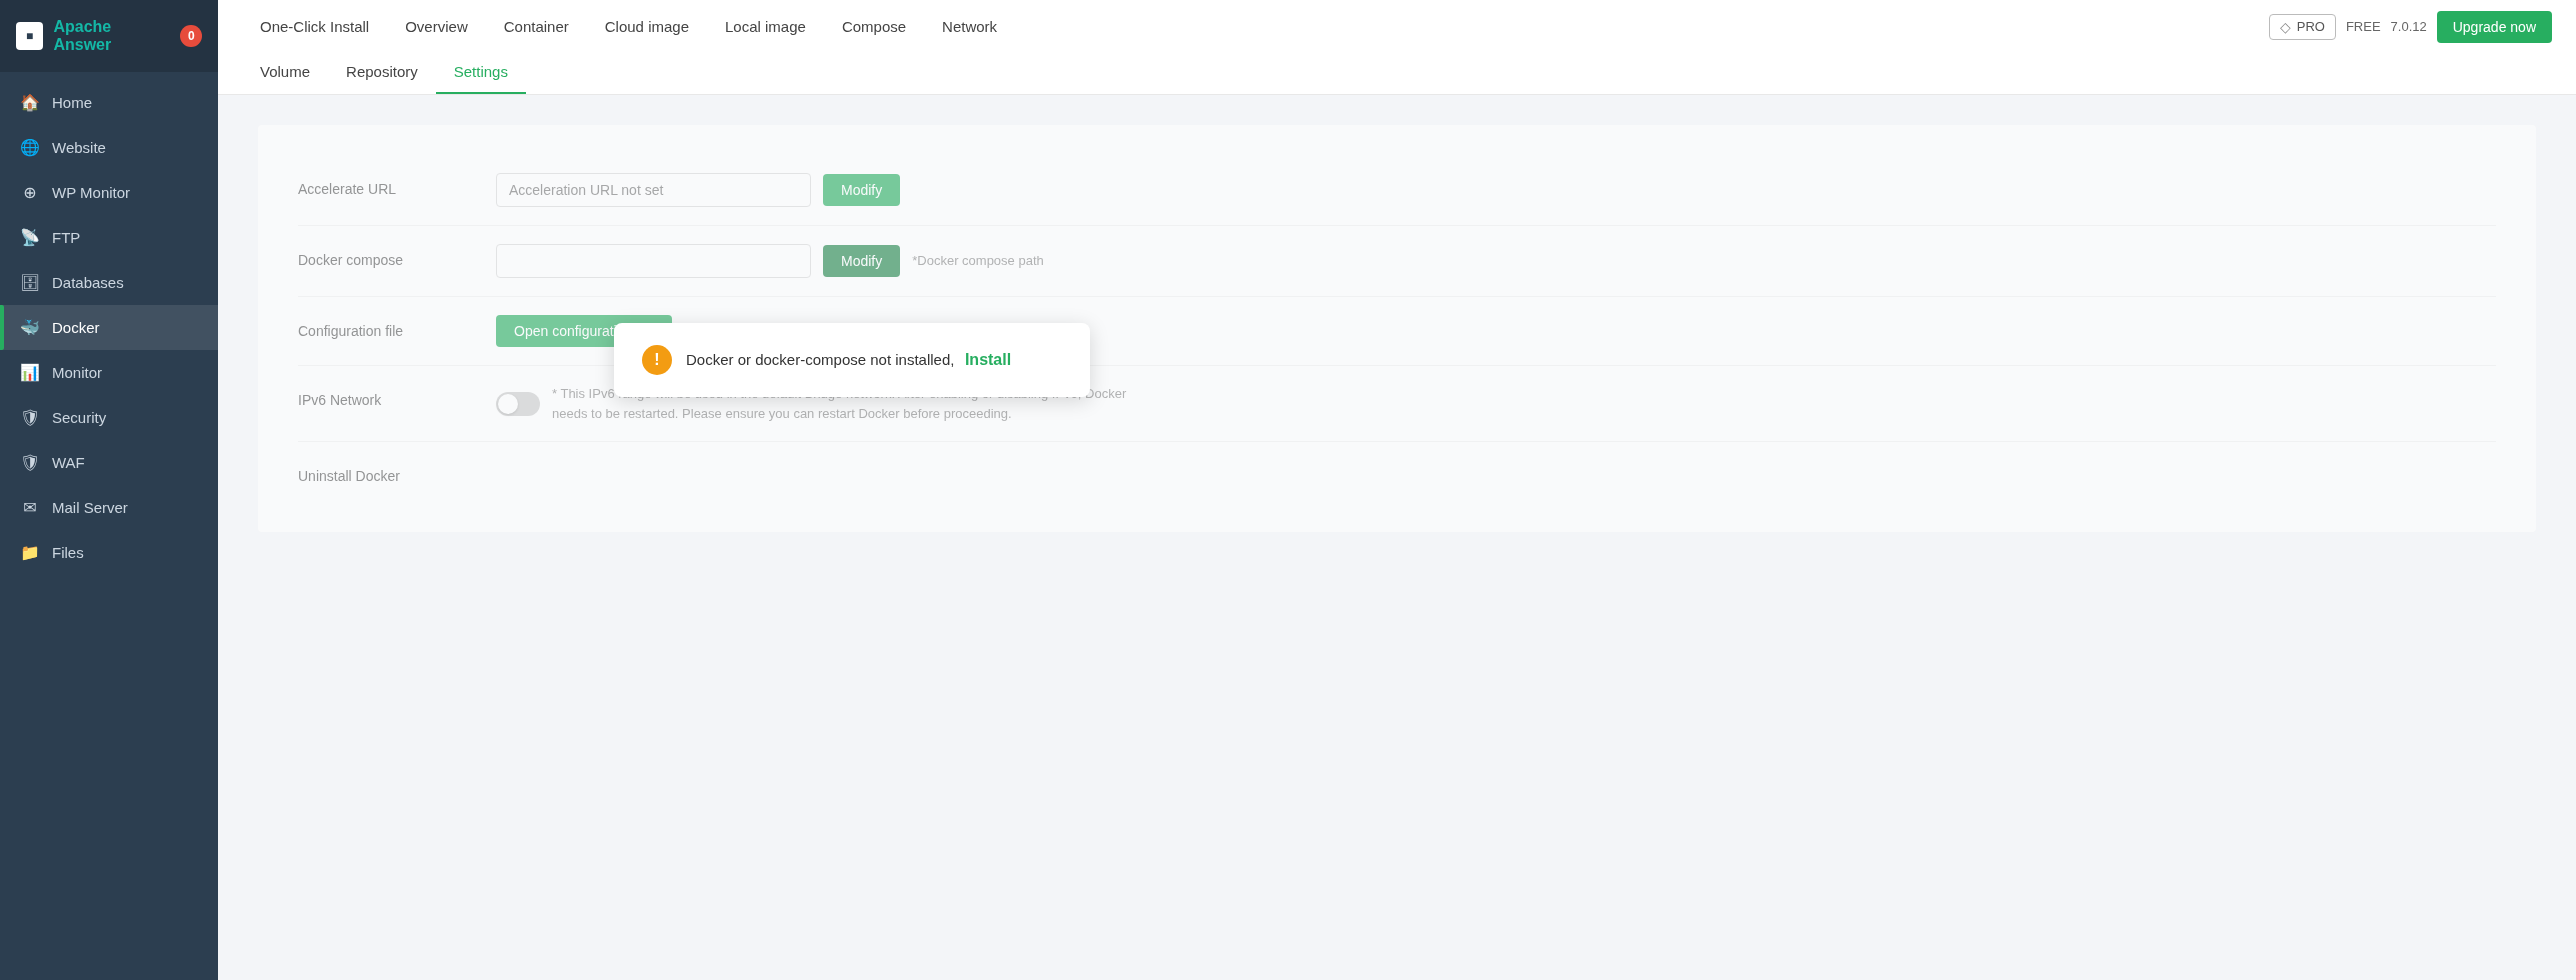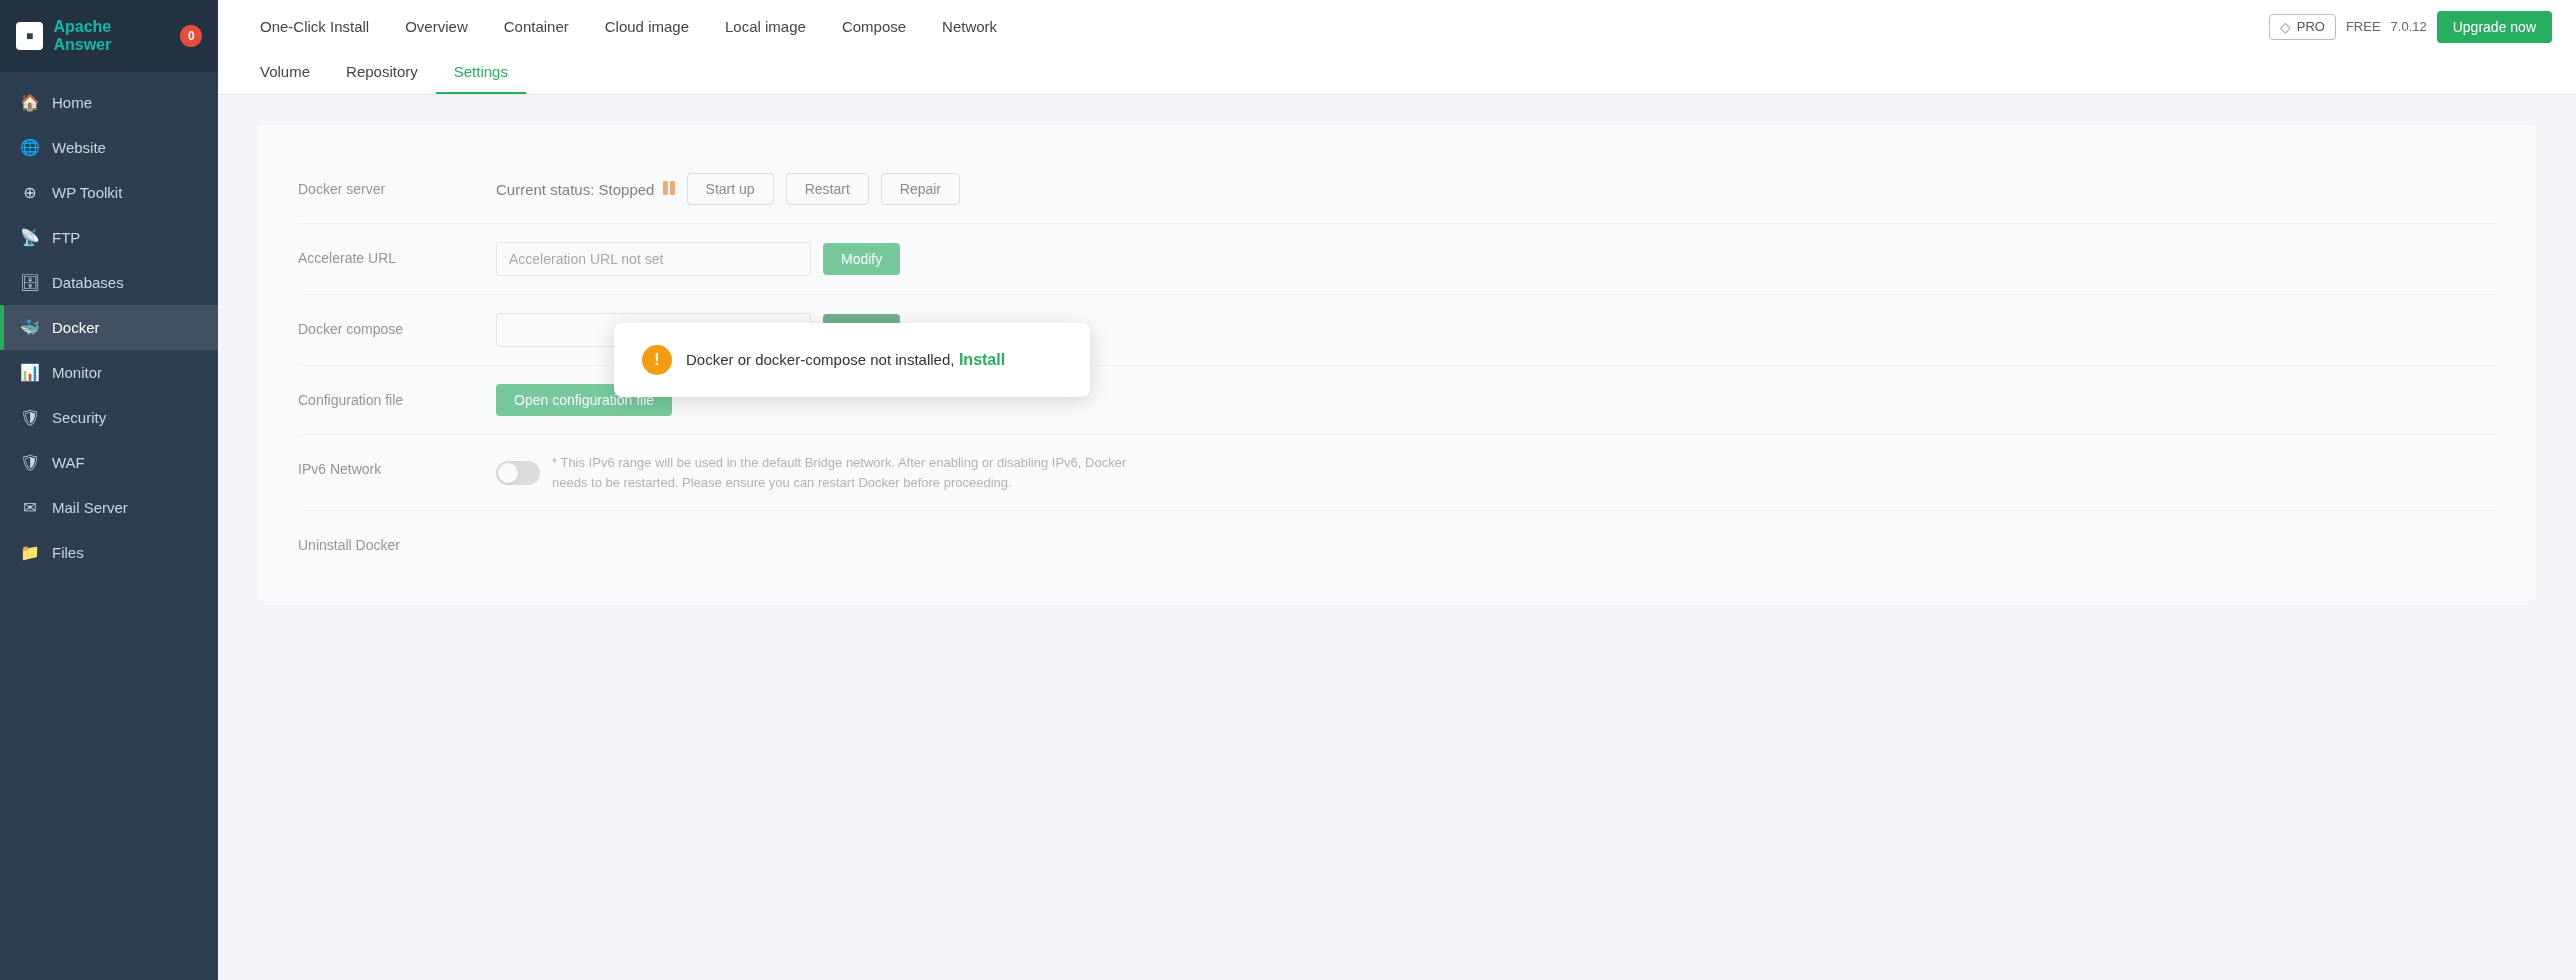--- a/index.html
+++ b/index.html
@@ -242,21 +242,21 @@
     .notif-icon {
       width: 30px; height: 30px;
       border-radius: 50%;
       background: #f39c12;
       display: flex; align-items: center; justify-content: center;
       color: #fff;
       font-size: 16px; font-weight: bold;
       flex-shrink: 0;
     }
     .notif-text { font-size: 15px; color: #333; font-weight: 500; }
-    .notif-link { color: #27ae60; font-weight: 600; cursor: pointer; }
+    .notif-link { color: #27ae60; font-weight: 600; cursor: pointer; margin-left: 6px; }
 
     .helper-text { font-size: 13px; color: #888; max-width: 594px; line-height: 1.5; }
 
     
     .overlay-blur {
       position: absolute;
       top: 0; left: 0; right: 0; bottom: 0;
       background: rgba(240,242,245,0.4);
       z-index: 50;
       pointer-events: none;
@@ -276,21 +276,21 @@
     <div class="sidebar-item">
       <span class="sidebar-icon">🏠</span>
       <span>Home</span>
     </div>
     <div class="sidebar-item">
       <span class="sidebar-icon">🌐</span>
       <span>Website</span>
     </div>
     <div class="sidebar-item">
       <span class="sidebar-icon">⊕</span>
-      <span>WP Toolkit</span>
+      <span>WP Monitor</span>
     </div>
     <div class="sidebar-item">
       <span class="sidebar-icon">📡</span>
       <span>FTP</span>
     </div>
     <div class="sidebar-item">
       <span class="sidebar-icon">🗄</span>
       <span>Databases</span>
     </div>
     <div class="sidebar-item active">
@@ -344,35 +344,20 @@
     <div class="top-tabs-row2">
       <div class="tab-item">Volume</div>
       <div class="tab-item">Repository</div>
       <div class="tab-item active">Settings</div>
     </div>
   </div>
 
   <div class="content">
     <div class="settings-card">
 
-      <div class="setting-row">
-        <div class="setting-label">Docker server</div>
-        <div class="setting-control">
-          <span class="status-text">
-            <span>Current status: Stopped</span>
-            <span class="status-stopped-icon">
-              <span class="pause-bar"></span>
-              <span class="pause-bar"></span>
-            </span>
-          </span>
-          <button class="btn-outline">Start up</button>
-          <button class="btn-outline">Restart</button>
-          <button class="btn-outline">Repair</button>
-        </div>
-      </div>
 
       <div class="setting-row">
         <div class="setting-label">Accelerate URL</div>
         <div class="setting-control">
           <input class="input-field" type="text" placeholder="Acceleration URL not set" style="">
           <button class="btn-green">Modify</button>
         </div>
       </div>
 
       <div class="setting-row">

